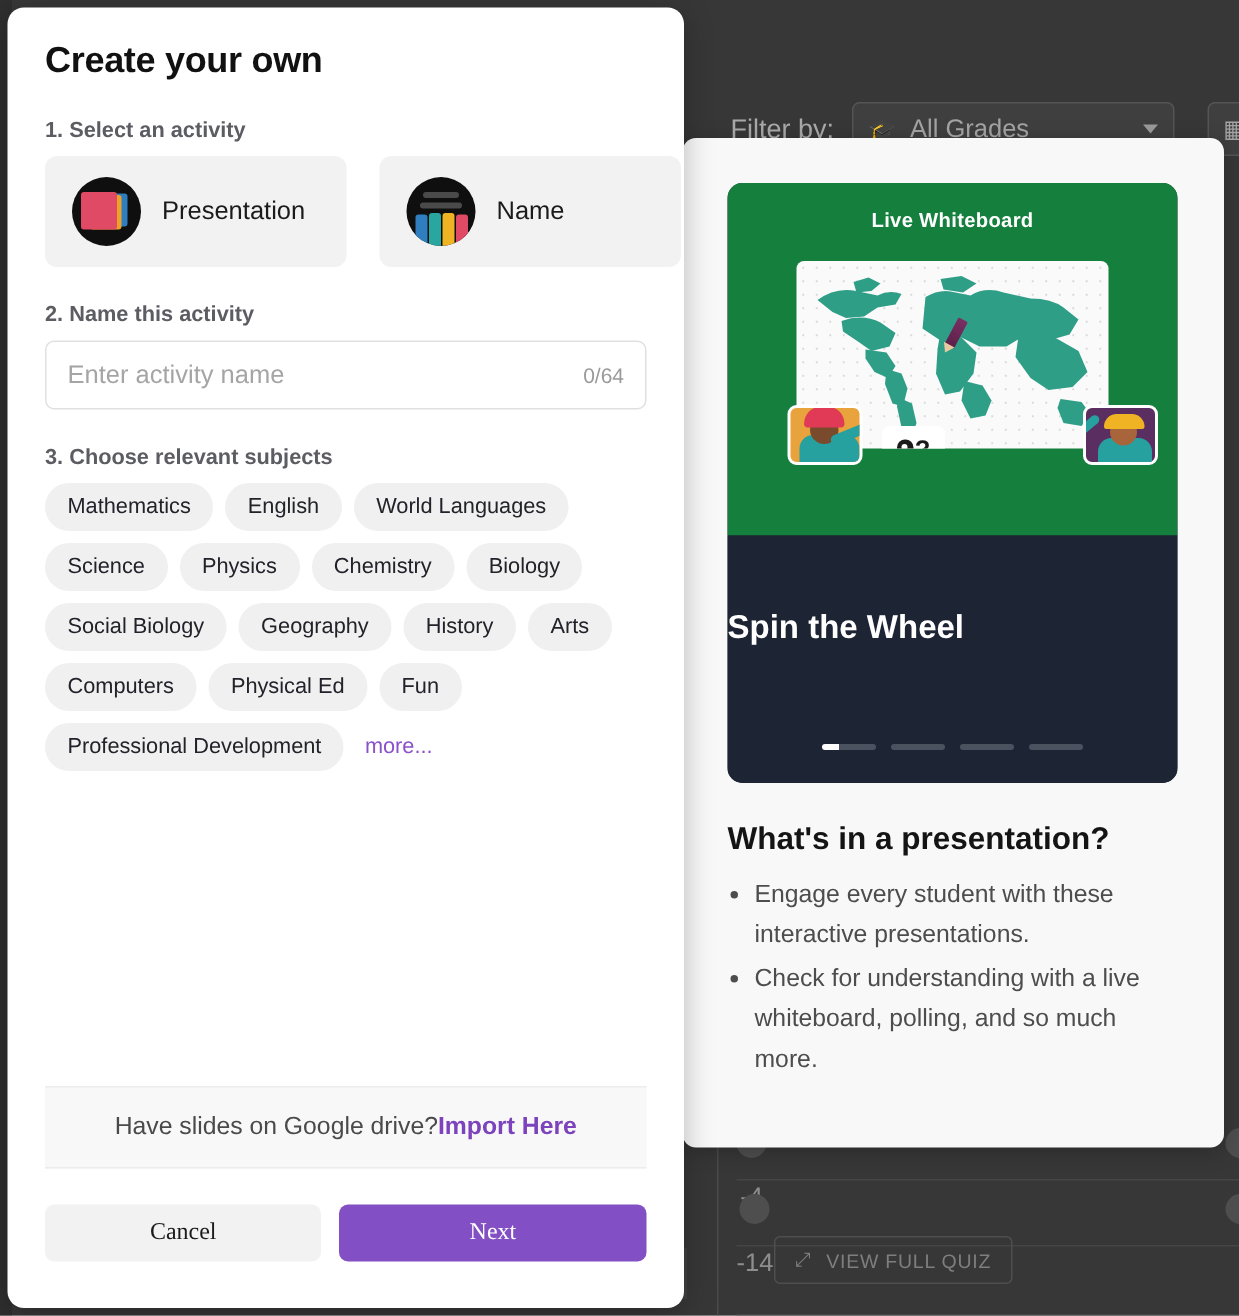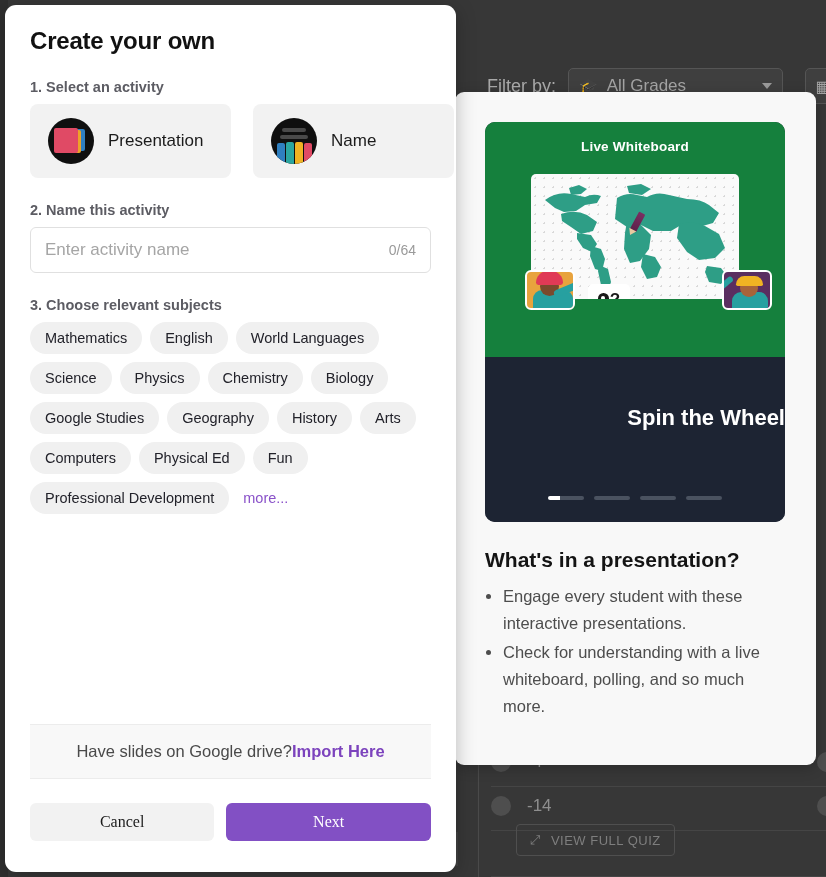--- a/index.html
+++ b/index.html
@@ -33,21 +33,21 @@
     width: 36px; height: 36px; border: 1px solid #555; border-radius: 5px;
     background: #3f3f3f; color: #a4a4a4; font-size: 16px;
     display: flex; align-items: center; justify-content: center;
   }
   .bg-panel {
     position: absolute; left: 478px; top: 740px; right: 0; bottom: 0;
     border-left: 1px solid #4a4a4a;
   }
   .bg-ans {
     position: absolute; left: 12px; display: flex; align-items: center; gap: 16px;
-    color: #8e8e8e; font-size: 17px;
+    color: #8e8e8e; font-size: 17px; flex-direction: column;
   }
   .bg-ans .radio {
     width: 20px; height: 20px; border-radius: 50%; background: #4e4e4e;
   }
   .bg-ans .dot-r {
     position: absolute; left: 326px; width: 20px; height: 20px;
     border-radius: 50%; background: #4e4e4e;
   }
   .bg-divider { position: absolute; left: 12px; right: 0; height: 1px; background: #454545; }
   .bg-viewquiz {
@@ -153,21 +153,21 @@
   .tile-b .cap {
     position: absolute; left: 12px; bottom: 22px; width: 27px; height: 10px;
     border-radius: 10px 10px 2px 2px; background: #f0b323;
   }
   .tile-b .arm {
     position: absolute; left: -6px; top: 8px; width: 16px; height: 6px;
     background: #27a0a0; border-radius: 3px; transform: rotate(-40deg);
   }
   .promo-bottom { position: relative; height: 165px; background: #1d2433; }
   .promo-title {
-    position: absolute; top: 48px; left: 0; right: 0; text-align: right;
+    position: absolute; top: 48px; left: 0; right: 0; text-align: left;
     color: #fff; font-size: 22px; font-weight: bold;
   }
   .dots-row {
     position: absolute; bottom: 22px; left: 0; right: 0;
     display: flex; justify-content: center; gap: 10px;
   }
   .pdot { width: 36px; height: 4px; border-radius: 2px; background: #4a5260; }
   .pdot.active { background: linear-gradient(to right, #ffffff 0 32%, #4a5260 32% 100%); }
 
   .info-heading {
@@ -419,21 +419,21 @@
 
     <div class="step-label">3. Choose relevant subjects</div>
     <div class="tags">
       <span class="tag">Mathematics</span>
       <span class="tag">English</span>
       <span class="tag">World Languages</span>
       <span class="tag">Science</span>
       <span class="tag">Physics</span>
       <span class="tag">Chemistry</span>
       <span class="tag">Biology</span>
-      <span class="tag">Google Studies</span>
+      <span class="tag">Social Biology</span>
       <span class="tag">Geography</span>
       <span class="tag">History</span>
       <span class="tag">Arts</span>
       <span class="tag">Computers</span>
       <span class="tag">Physical Ed</span>
       <span class="tag">Fun</span>
       <span class="tag">Professional Development</span>
       <span class="more-link">more...</span>
     </div>
   </div>

